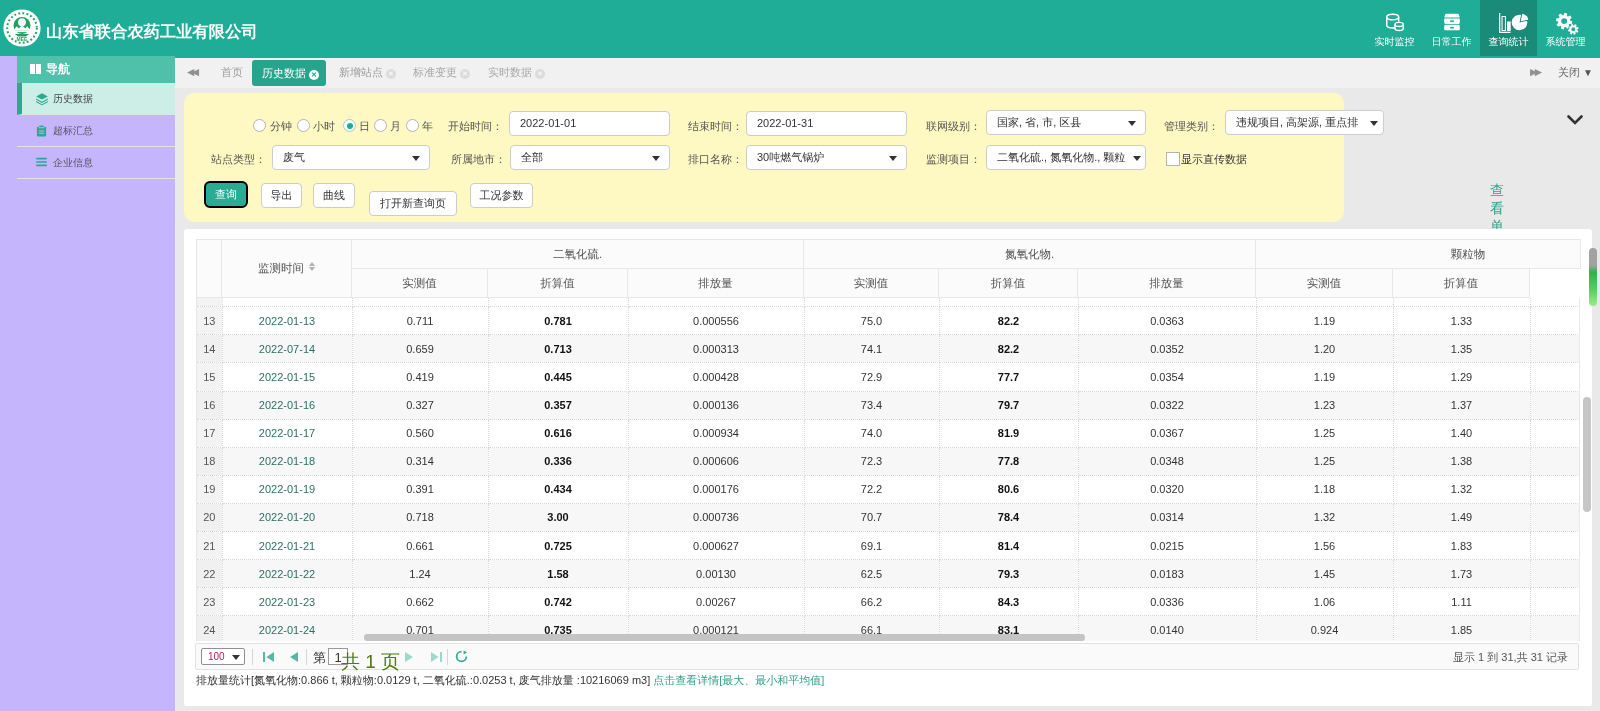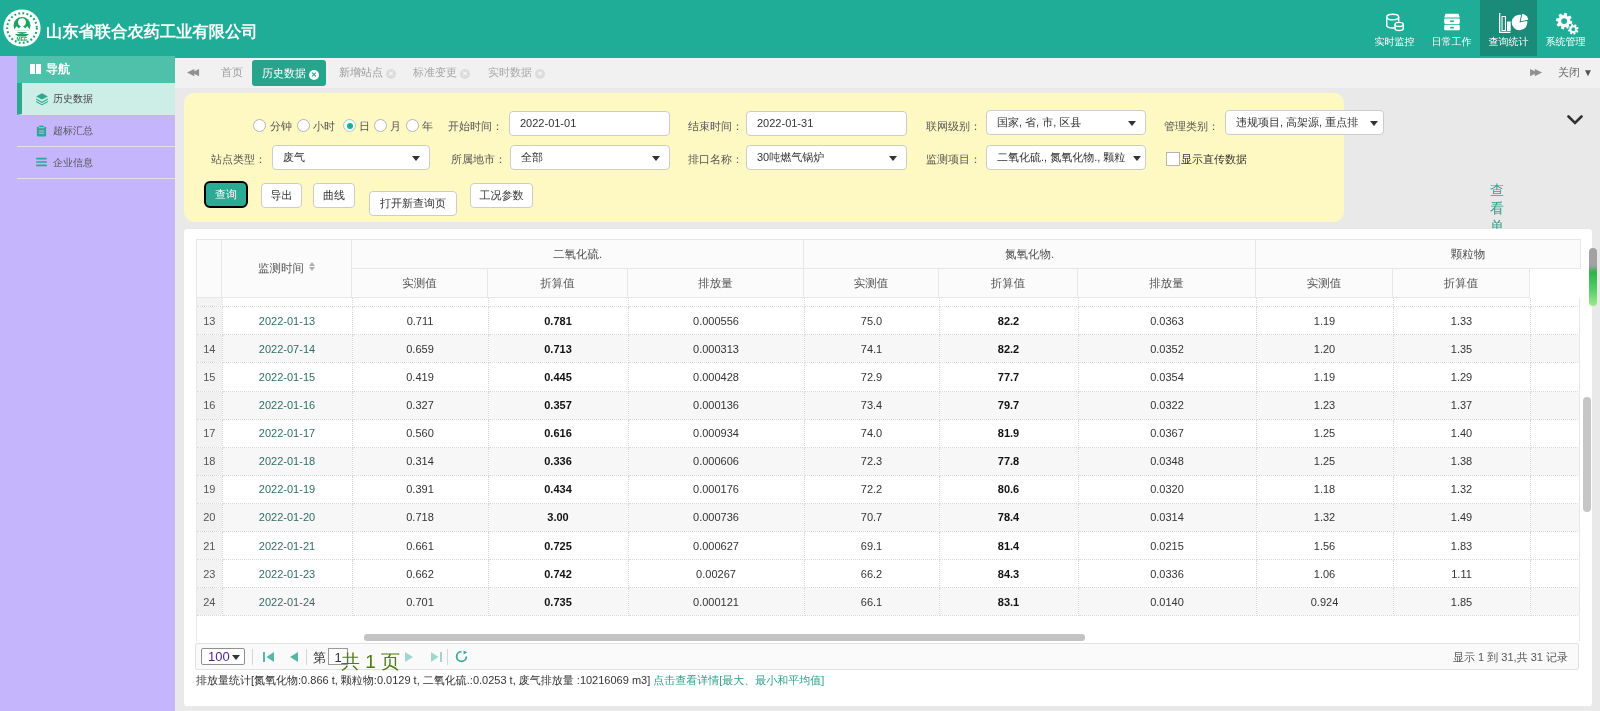--- a/index.html
+++ b/index.html
@@ -390,20 +390,33 @@
             <td>0.661</td>
             <td class="bold">0.725</td>
             <td>0.000627</td>
             <td>69.1</td>
             <td class="bold">81.4</td>
             <td>0.0215</td>
             <td>1.56</td>
             <td>1.83</td>
             <td></td>
           </tr>
+          <tr class="alt">
+            <td class="num">22</td>
+            <td class="date">2022-01-22</td>
+            <td>1.24</td>
+            <td class="bold">1.58</td>
+            <td>0.00130</td>
+            <td>62.5</td>
+            <td class="bold">79.3</td>
+            <td>0.0183</td>
+            <td>1.45</td>
+            <td>1.73</td>
+            <td></td>
+          </tr>
           <tr>
             <td class="num">23</td>
             <td class="date">2022-01-23</td>
             <td>0.662</td>
             <td class="bold">0.742</td>
             <td>0.00267</td>
             <td>66.2</td>
             <td class="bold">84.3</td>
             <td>0.0336</td>
             <td>1.06</td>
@@ -422,21 +435,21 @@
             <td>0.924</td>
             <td>1.85</td>
             <td></td>
           </tr>
         </tbody>
     </table>
   </div>
   <div id="hthumb"></div>
   <div id="vthumb"></div>
   <div id="pgbar">
-    <div style="position:absolute;left:5px;top:4px;width:44px;height:17px;border:1px solid #8f8f8f;border-radius:2px;font-size:13px;color:#4c1d95;line-height:15px;padding-left:6px;background:#fff">100<span style="position:absolute;right:4px;top:6px;width:0;height:0;border-left:4px solid transparent;border-right:4px solid transparent;border-top:5px solid #333"></span></div>
+    <div style="position:absolute;left:5px;top:4px;width:44px;height:17px;border:1px solid #8f8f8f;border-radius:2px;font-size:10px;color:#be185d;line-height:15px;padding-left:6px;background:#fff">100<span style="position:absolute;right:4px;top:6px;width:0;height:0;border-left:4px solid transparent;border-right:4px solid transparent;border-top:5px solid #333"></span></div>
     <div class="pgsep" style="left:56px;top:5px"></div>
     <svg width="11" height="10" style="position:absolute;left:67px;top:8px">
         <rect x="0" y="0" width="2" height="10" class="tealico"></rect>
         <path d="M11 0 L3.5 5 L11 10 Z" class="tealico"></path>
       </svg>
     <svg width="9" height="10" style="position:absolute;left:93px;top:8px">
         <path d="M9 0 L1 5 L9 10 Z" class="tealico"></path>
       </svg>
     <div class="pgsep" style="left:110px;top:5px"></div>
     <div style="position:absolute;left:117px;top:5px;font-size:13px;color:#333">第</div>

